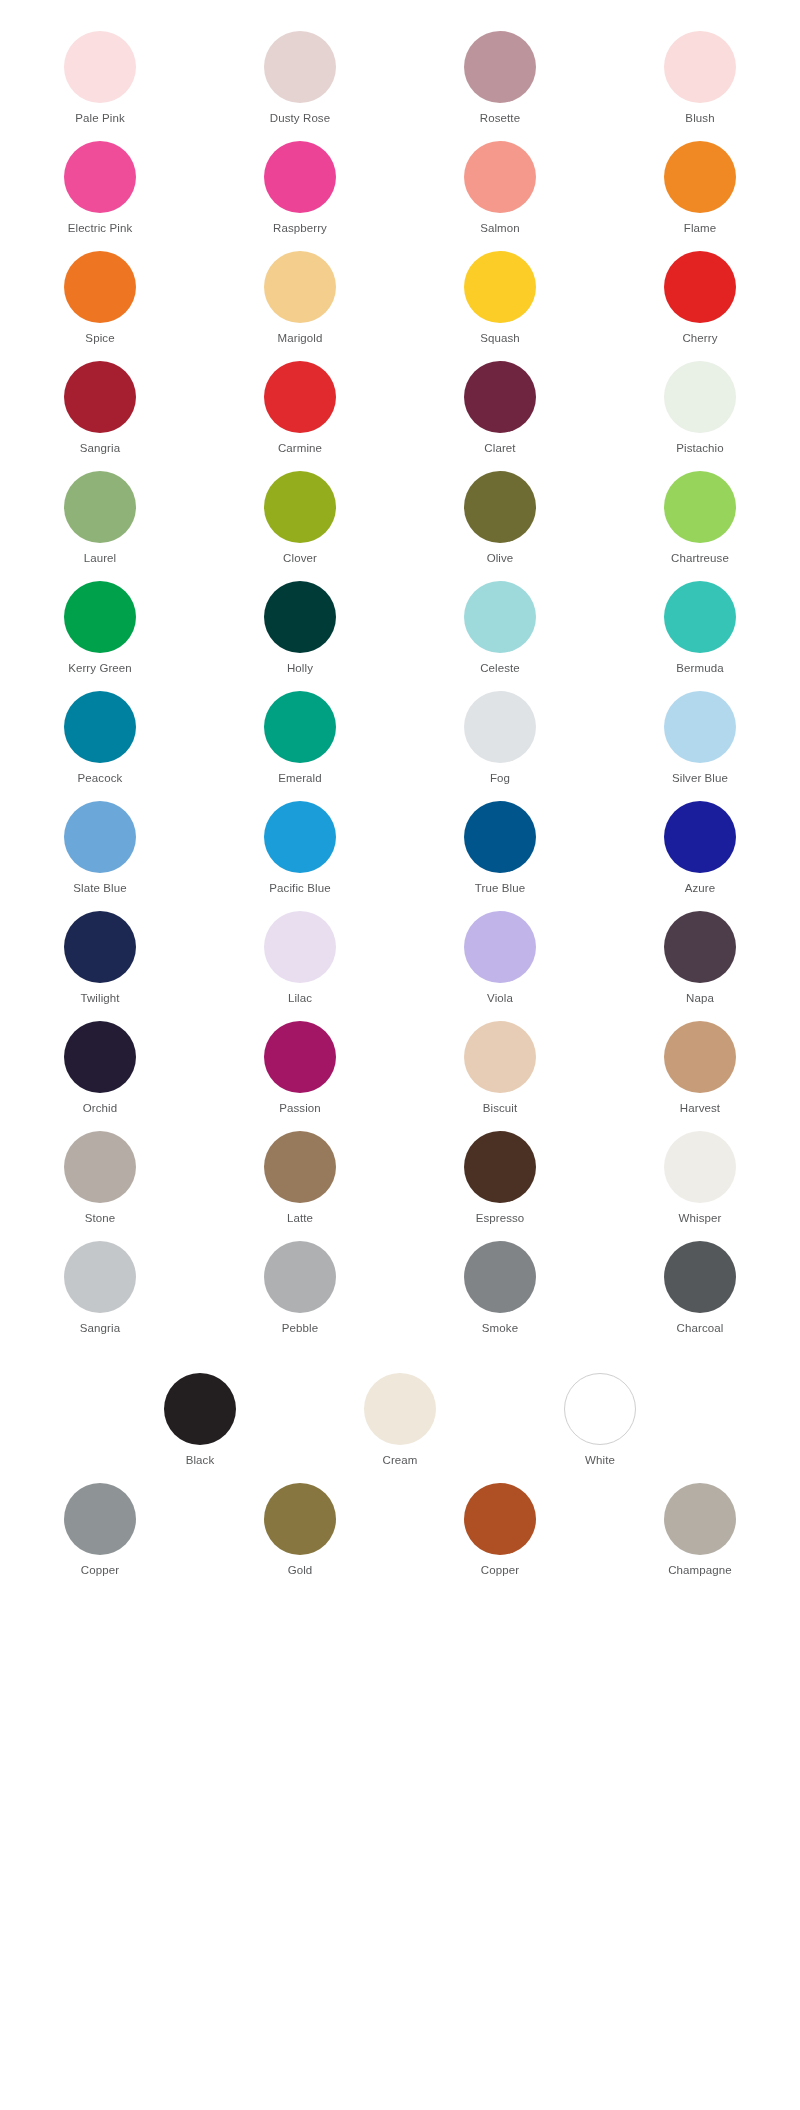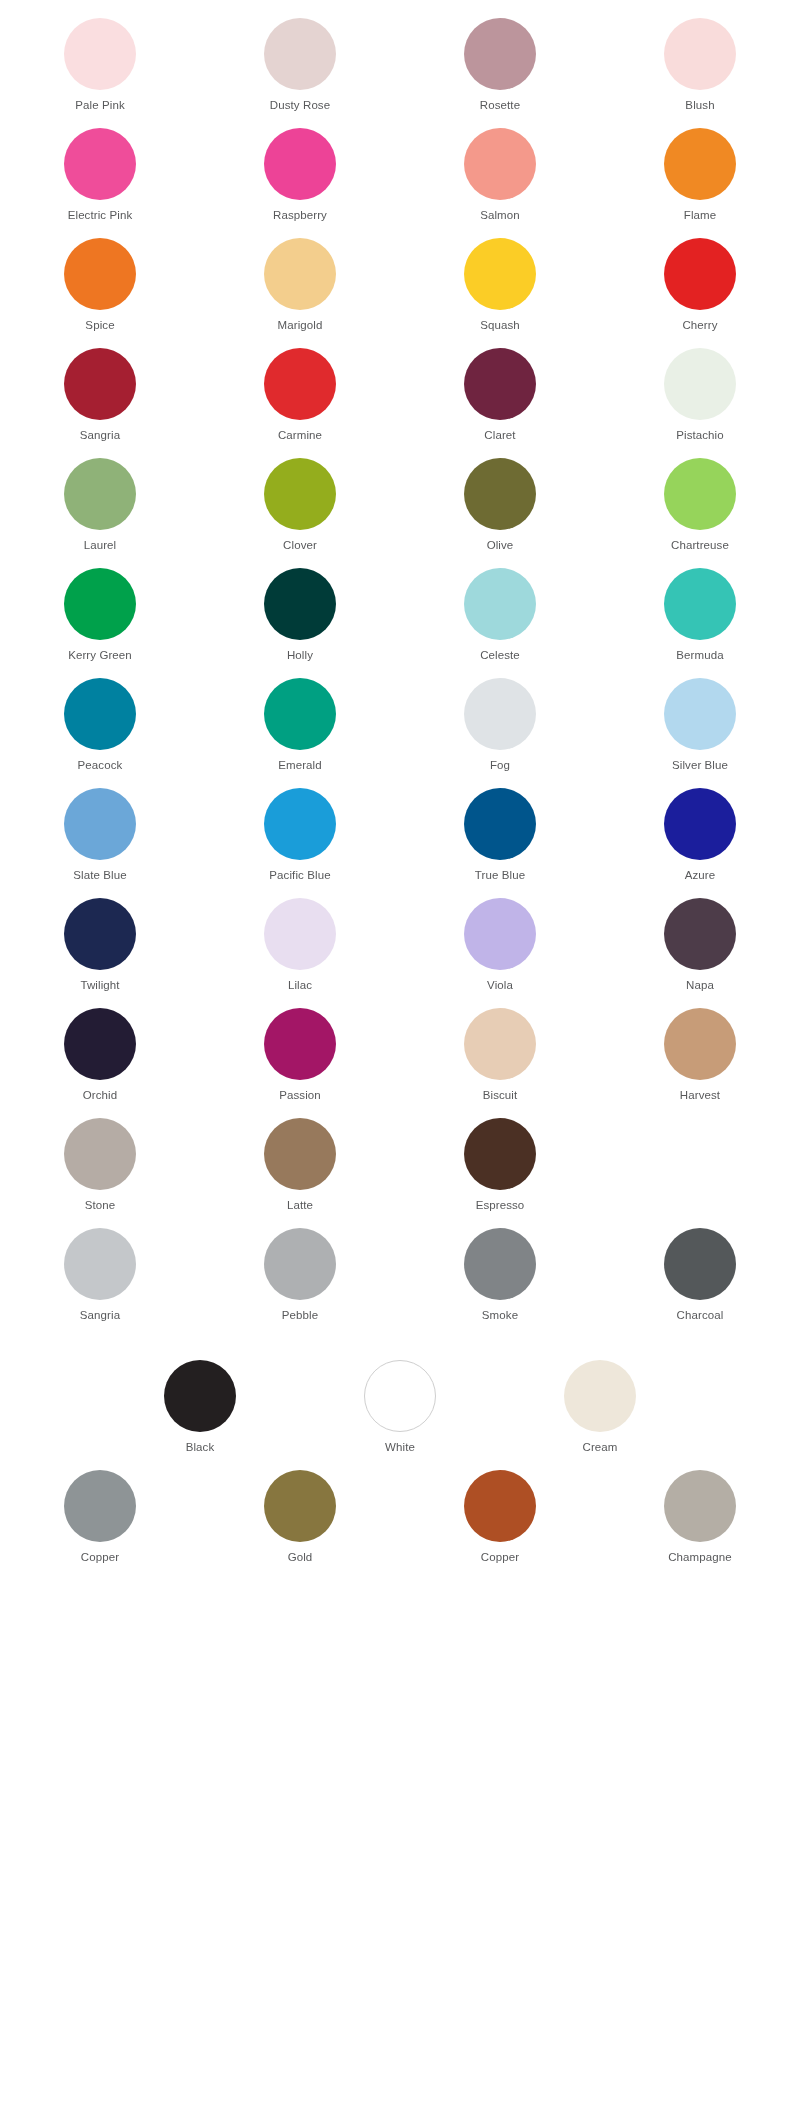--- a/index.html
+++ b/index.html
@@ -30,21 +30,21 @@
   .swatch-row.centered-row {
     justify-content: center;
   }
   .swatch-cell {
     width: 200px;
     height: 110px;
     display: flex;
     flex-direction: column;
     align-items: center;
     justify-content: flex-start;
-    padding-top: 18px;
+    padding-top: 31px;
   }
   .swatch-circle {
     width: 72px;
     height: 72px;
     border-radius: 50%;
     flex: 0 0 auto;
     background: #cccccc;
   }
   .swatch-circle.has-outline {
     border: 1px solid #cfcfcf;
@@ -253,20 +253,24 @@
         <div class="swatch-label">Stone</div>
       </div>
       <div class="swatch-cell">
         <div class="swatch-circle" style="background: rgb(151, 121, 92);"></div>
         <div class="swatch-label">Latte</div>
       </div>
       <div class="swatch-cell">
         <div class="swatch-circle" style="background: rgb(75, 48, 36);"></div>
         <div class="swatch-label">Espresso</div>
       </div>
+      <div class="swatch-cell">
+        <div class="swatch-circle" style="background: rgb(239, 237, 232);"></div>
+        <div class="swatch-label">Whisper</div>
+      </div>
     </div>
     <div class="swatch-row">
       <div class="swatch-cell">
         <div class="swatch-circle" style="background: rgb(196, 199, 202);"></div>
         <div class="swatch-label">Sangria</div>
       </div>
       <div class="swatch-cell">
         <div class="swatch-circle" style="background: rgb(174, 176, 178);"></div>
         <div class="swatch-label">Pebble</div>
       </div>
@@ -279,26 +283,26 @@
         <div class="swatch-label">Charcoal</div>
       </div>
     </div>
     <div class="spacer-row"></div>
     <div class="swatch-row centered-row">
       <div class="swatch-cell">
         <div class="swatch-circle" style="background: rgb(35, 31, 32);"></div>
         <div class="swatch-label">Black</div>
       </div>
       <div class="swatch-cell">
+        <div class="swatch-circle" style="background: rgb(238, 231, 218);"></div>
+        <div class="swatch-label">Cream</div>
+      </div>
+      <div class="swatch-cell">
         <div class="swatch-circle has-outline" style="background: rgb(255, 255, 255);"></div>
         <div class="swatch-label">White</div>
-      </div>
-      <div class="swatch-cell">
-        <div class="swatch-circle" style="background: rgb(238, 231, 218);"></div>
-        <div class="swatch-label">Cream</div>
       </div>
     </div>
     <div class="swatch-row">
       <div class="swatch-cell">
         <div class="swatch-circle" style="background: rgb(142, 148, 150);"></div>
         <div class="swatch-label">Copper</div>
       </div>
       <div class="swatch-cell">
         <div class="swatch-circle" style="background: rgb(135, 118, 63);"></div>
         <div class="swatch-label">Gold</div>

